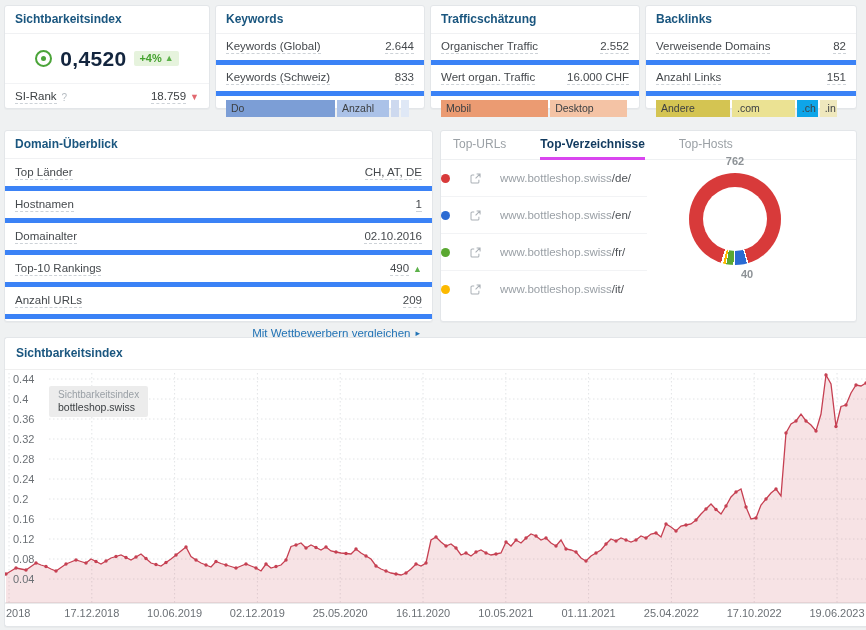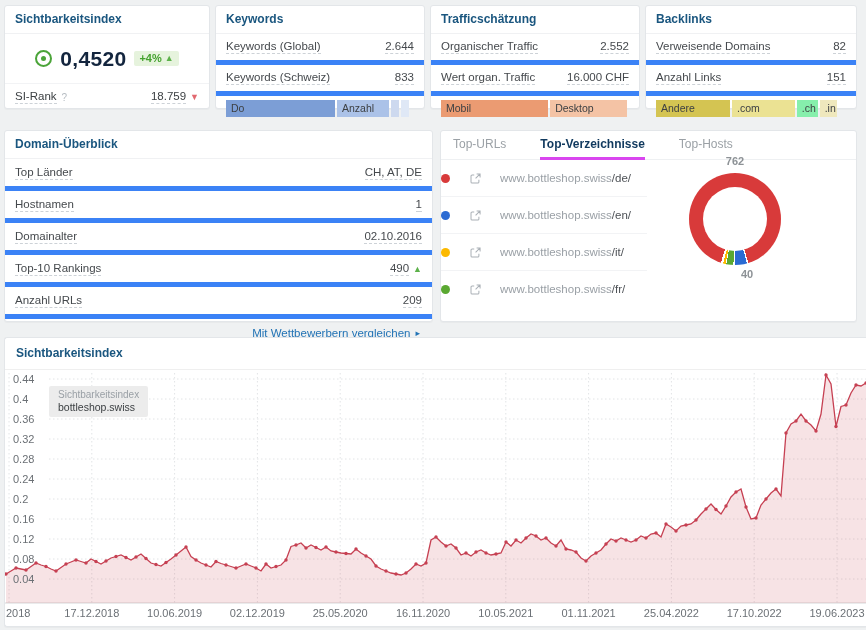--- a/index.html
+++ b/index.html
@@ -157,21 +157,21 @@
         <div class="row ">
           <span class="u">Anzahl Links</span>
           <span class="vwrap">
             <span class="u">151</span>
           </span>
         </div>
       </div>
     <div class="bar-row">
         <div class="seg" style="flex: 0 0 39%; background: rgb(212, 196, 82);"><span>Andere</span></div>
         <div class="seg" style="flex: 0 0 33%; background: rgb(235, 226, 147);"><span>.com</span></div>
-        <div class="seg" style="flex: 0 0 11%; background: #86efac;"><span>.ch</span></div>
+        <div class="seg" style="flex: 0 0 11%; background: #0ea5e9;"><span>.ch</span></div>
         <div class="seg" style="flex: 0 0 9%; background: rgb(239, 232, 189);"><span>.in</span></div>
       </div>
   </section>
 
   <section class="card" id="card-domain">
     <div class="card-h">Domain-Überblick</div>
     <div>
         <div class="row drow">
           <span class="u">Top Länder</span>
           <span class="vwrap">
@@ -231,38 +231,38 @@
           <span class="dot" style="background: rgb(43, 107, 211);"></span>
           <span class="ext">
             <svg width="11" height="11" viewBox="0 0 12 12">
               <path d="M4.6 2.3H2.3c-.7 0-1.2.5-1.2 1.2v6.2c0 .7.5 1.2 1.2 1.2h6.2c.7 0 1.2-.5 1.2-1.2V7.4" fill="none" stroke="#aab0b6" stroke-width="1.1"></path>
               <path d="M7.2 1h3.8v3.8M10.7 1.3 6.1 5.9" fill="none" stroke="#aab0b6" stroke-width="1.1"></path>
             </svg>
           </span>
           <span><span>www.bottleshop.swiss</span><span class="suffix">/en/</span></span>
         </div>
         <div class="titem">
+          <span class="dot" style="background: rgb(90, 168, 49);"></span>
+          <span class="ext">
+            <svg width="11" height="11" viewBox="0 0 12 12">
+              <path d="M4.6 2.3H2.3c-.7 0-1.2.5-1.2 1.2v6.2c0 .7.5 1.2 1.2 1.2h6.2c.7 0 1.2-.5 1.2-1.2V7.4" fill="none" stroke="#aab0b6" stroke-width="1.1"></path>
+              <path d="M7.2 1h3.8v3.8M10.7 1.3 6.1 5.9" fill="none" stroke="#aab0b6" stroke-width="1.1"></path>
+            </svg>
+          </span>
+          <span><span>www.bottleshop.swiss</span><span class="suffix">/fr/</span></span>
+        </div>
+        <div class="titem">
           <span class="dot" style="background: rgb(252, 185, 0);"></span>
           <span class="ext">
             <svg width="11" height="11" viewBox="0 0 12 12">
               <path d="M4.6 2.3H2.3c-.7 0-1.2.5-1.2 1.2v6.2c0 .7.5 1.2 1.2 1.2h6.2c.7 0 1.2-.5 1.2-1.2V7.4" fill="none" stroke="#aab0b6" stroke-width="1.1"></path>
               <path d="M7.2 1h3.8v3.8M10.7 1.3 6.1 5.9" fill="none" stroke="#aab0b6" stroke-width="1.1"></path>
             </svg>
           </span>
           <span><span>www.bottleshop.swiss</span><span class="suffix">/it/</span></span>
-        </div>
-        <div class="titem">
-          <span class="dot" style="background: rgb(90, 168, 49);"></span>
-          <span class="ext">
-            <svg width="11" height="11" viewBox="0 0 12 12">
-              <path d="M4.6 2.3H2.3c-.7 0-1.2.5-1.2 1.2v6.2c0 .7.5 1.2 1.2 1.2h6.2c.7 0 1.2-.5 1.2-1.2V7.4" fill="none" stroke="#aab0b6" stroke-width="1.1"></path>
-              <path d="M7.2 1h3.8v3.8M10.7 1.3 6.1 5.9" fill="none" stroke="#aab0b6" stroke-width="1.1"></path>
-            </svg>
-          </span>
-          <span><span>www.bottleshop.swiss</span><span class="suffix">/fr/</span></span>
         </div>
       </div>
     <div class="donut" id="donut" style="background: conic-gradient(from 165deg, rgb(43, 107, 211) 0deg, rgb(43, 107, 211) 15deg, rgb(255, 255, 255) 15deg, rgb(255, 255, 255) 17deg, rgb(90, 168, 49) 17deg, rgb(90, 168, 49) 26deg, rgb(255, 255, 255) 26deg, rgb(255, 255, 255) 27deg, rgb(252, 185, 0) 27deg, rgb(252, 185, 0) 30deg, rgb(255, 255, 255) 30deg, rgb(255, 255, 255) 33deg, rgb(216, 58, 58) 33deg, rgb(216, 58, 58) 358deg, rgb(255, 255, 255) 358deg, rgb(255, 255, 255) 360deg);"></div>
     <div class="dlab dlab-top">762</div>
     <div class="dlab dlab-bottom">40</div>
   </section>
 
   <section class="card" id="card-chart">
     <div id="chart-wrap"><svg xmlns="http://www.w3.org/2000/svg" width="862" height="290">
           <line x1="4.0" y1="35" x2="4.0" y2="265" stroke="#e2e4e6" stroke-width="1" stroke-dasharray="1.5 2.5"></line>

